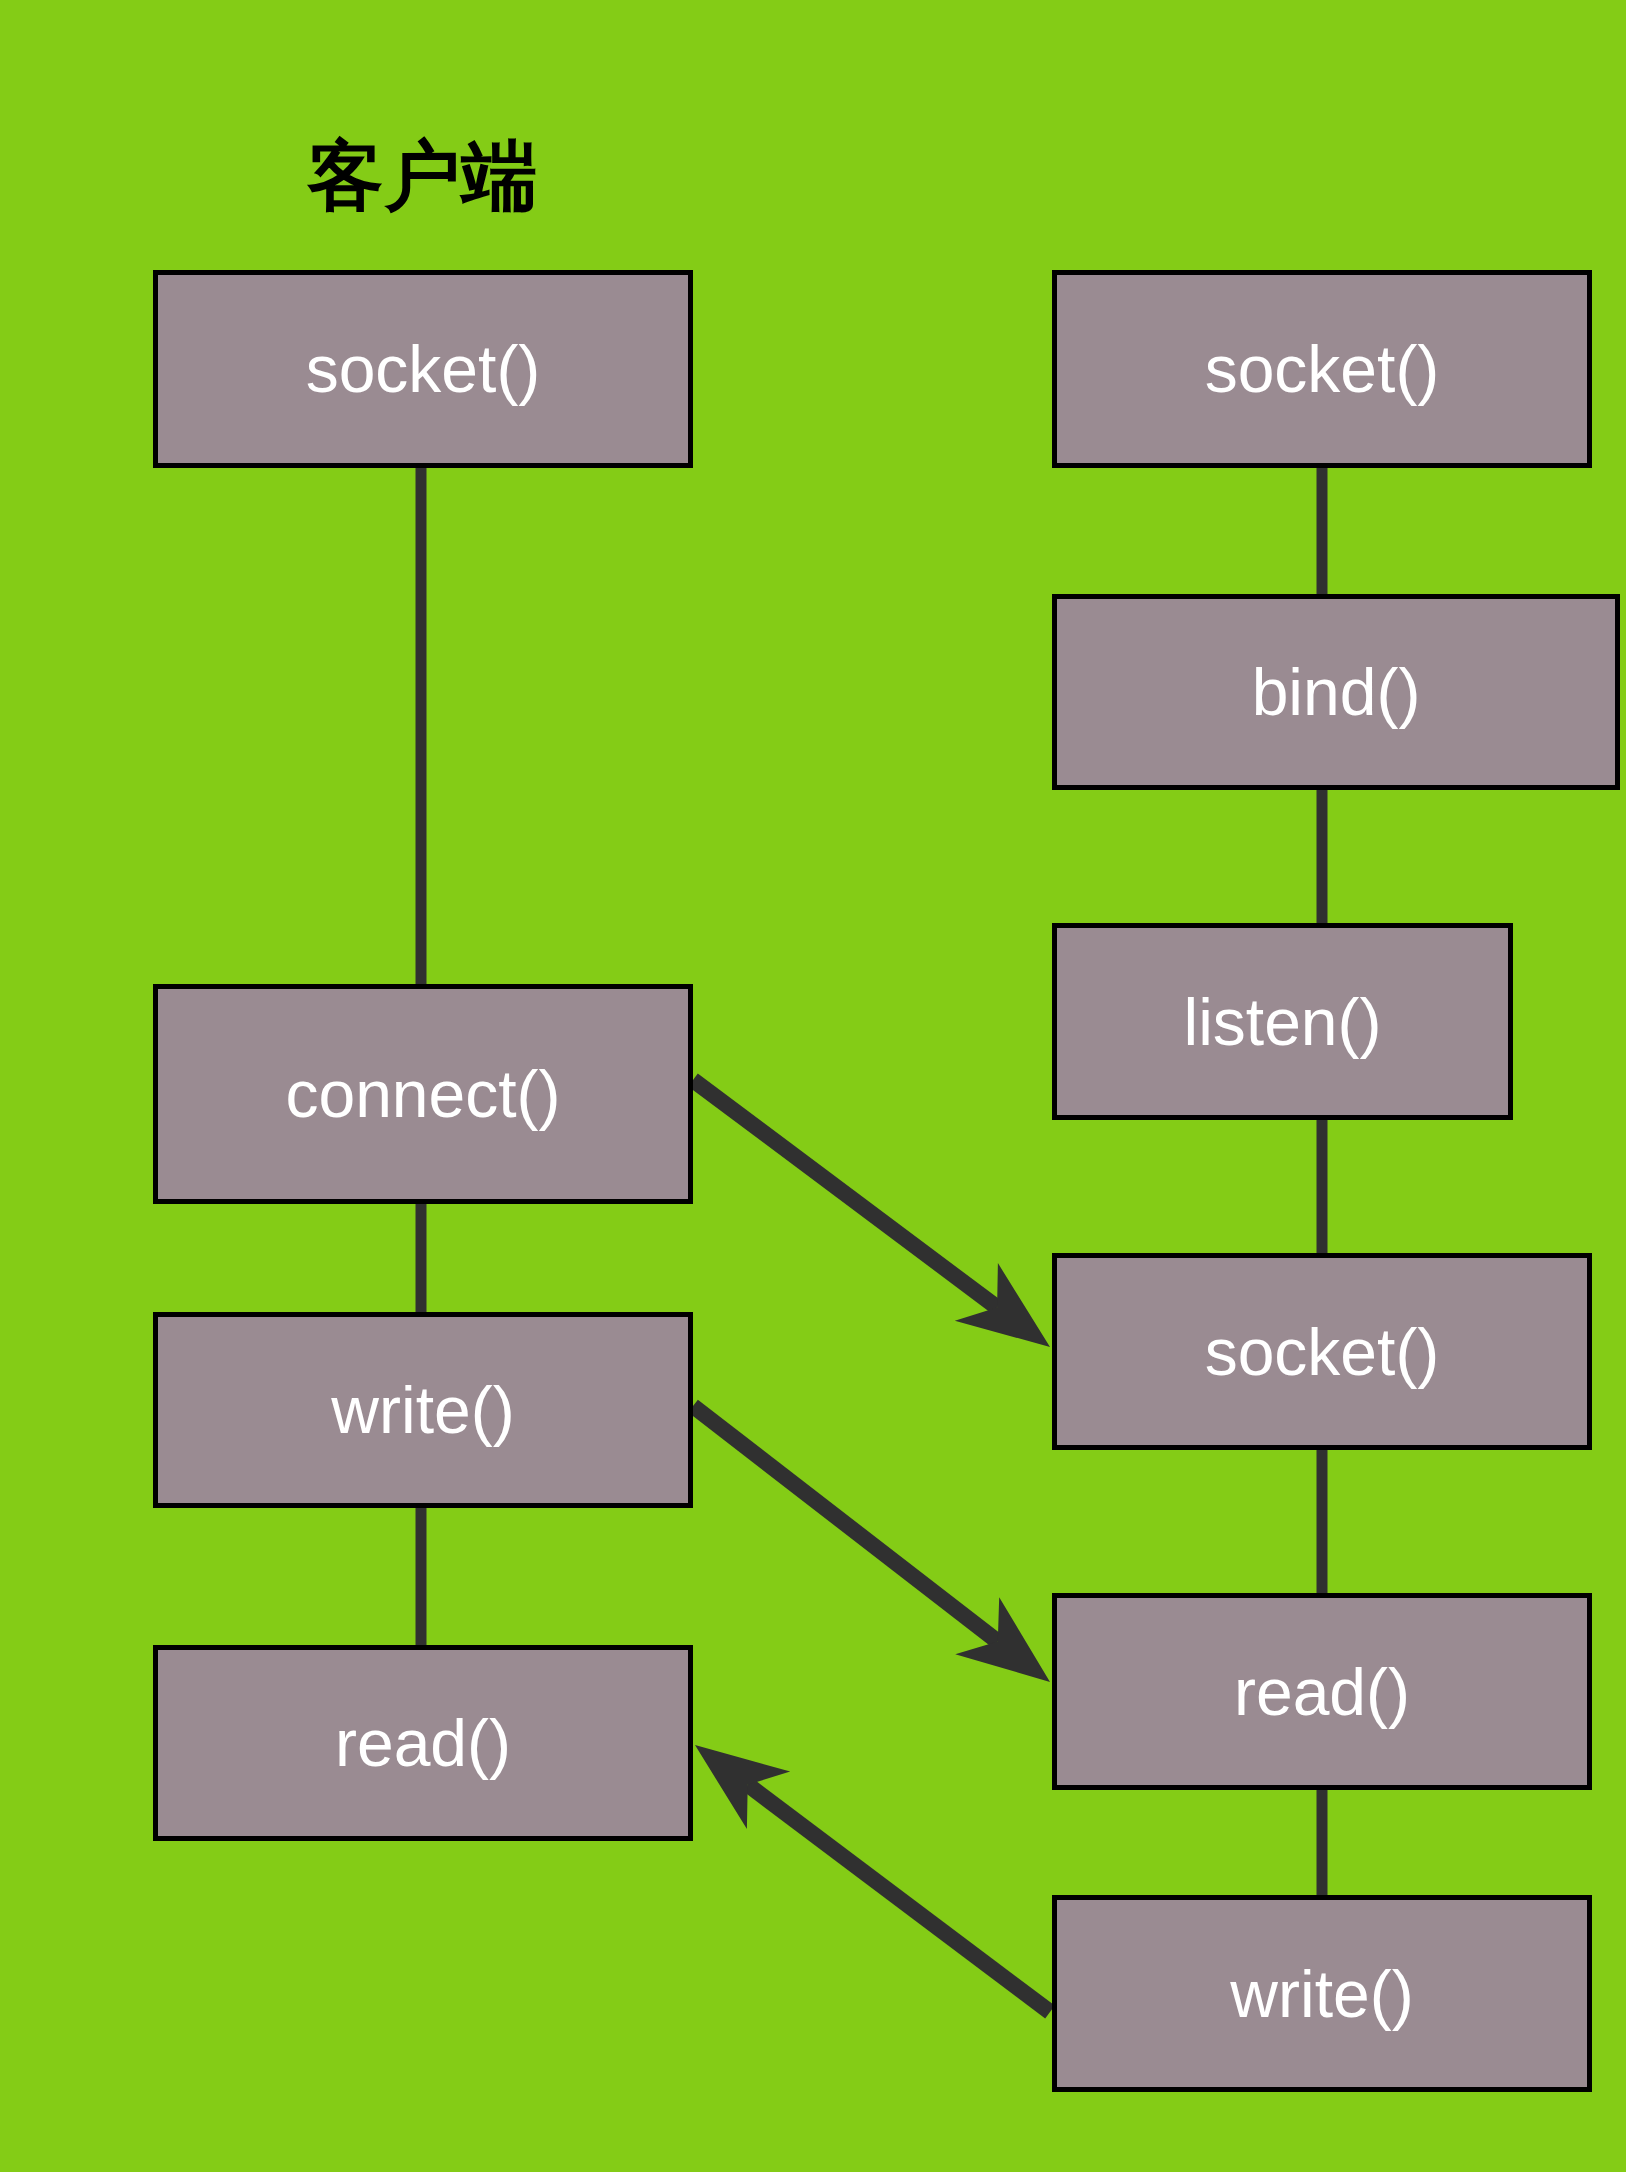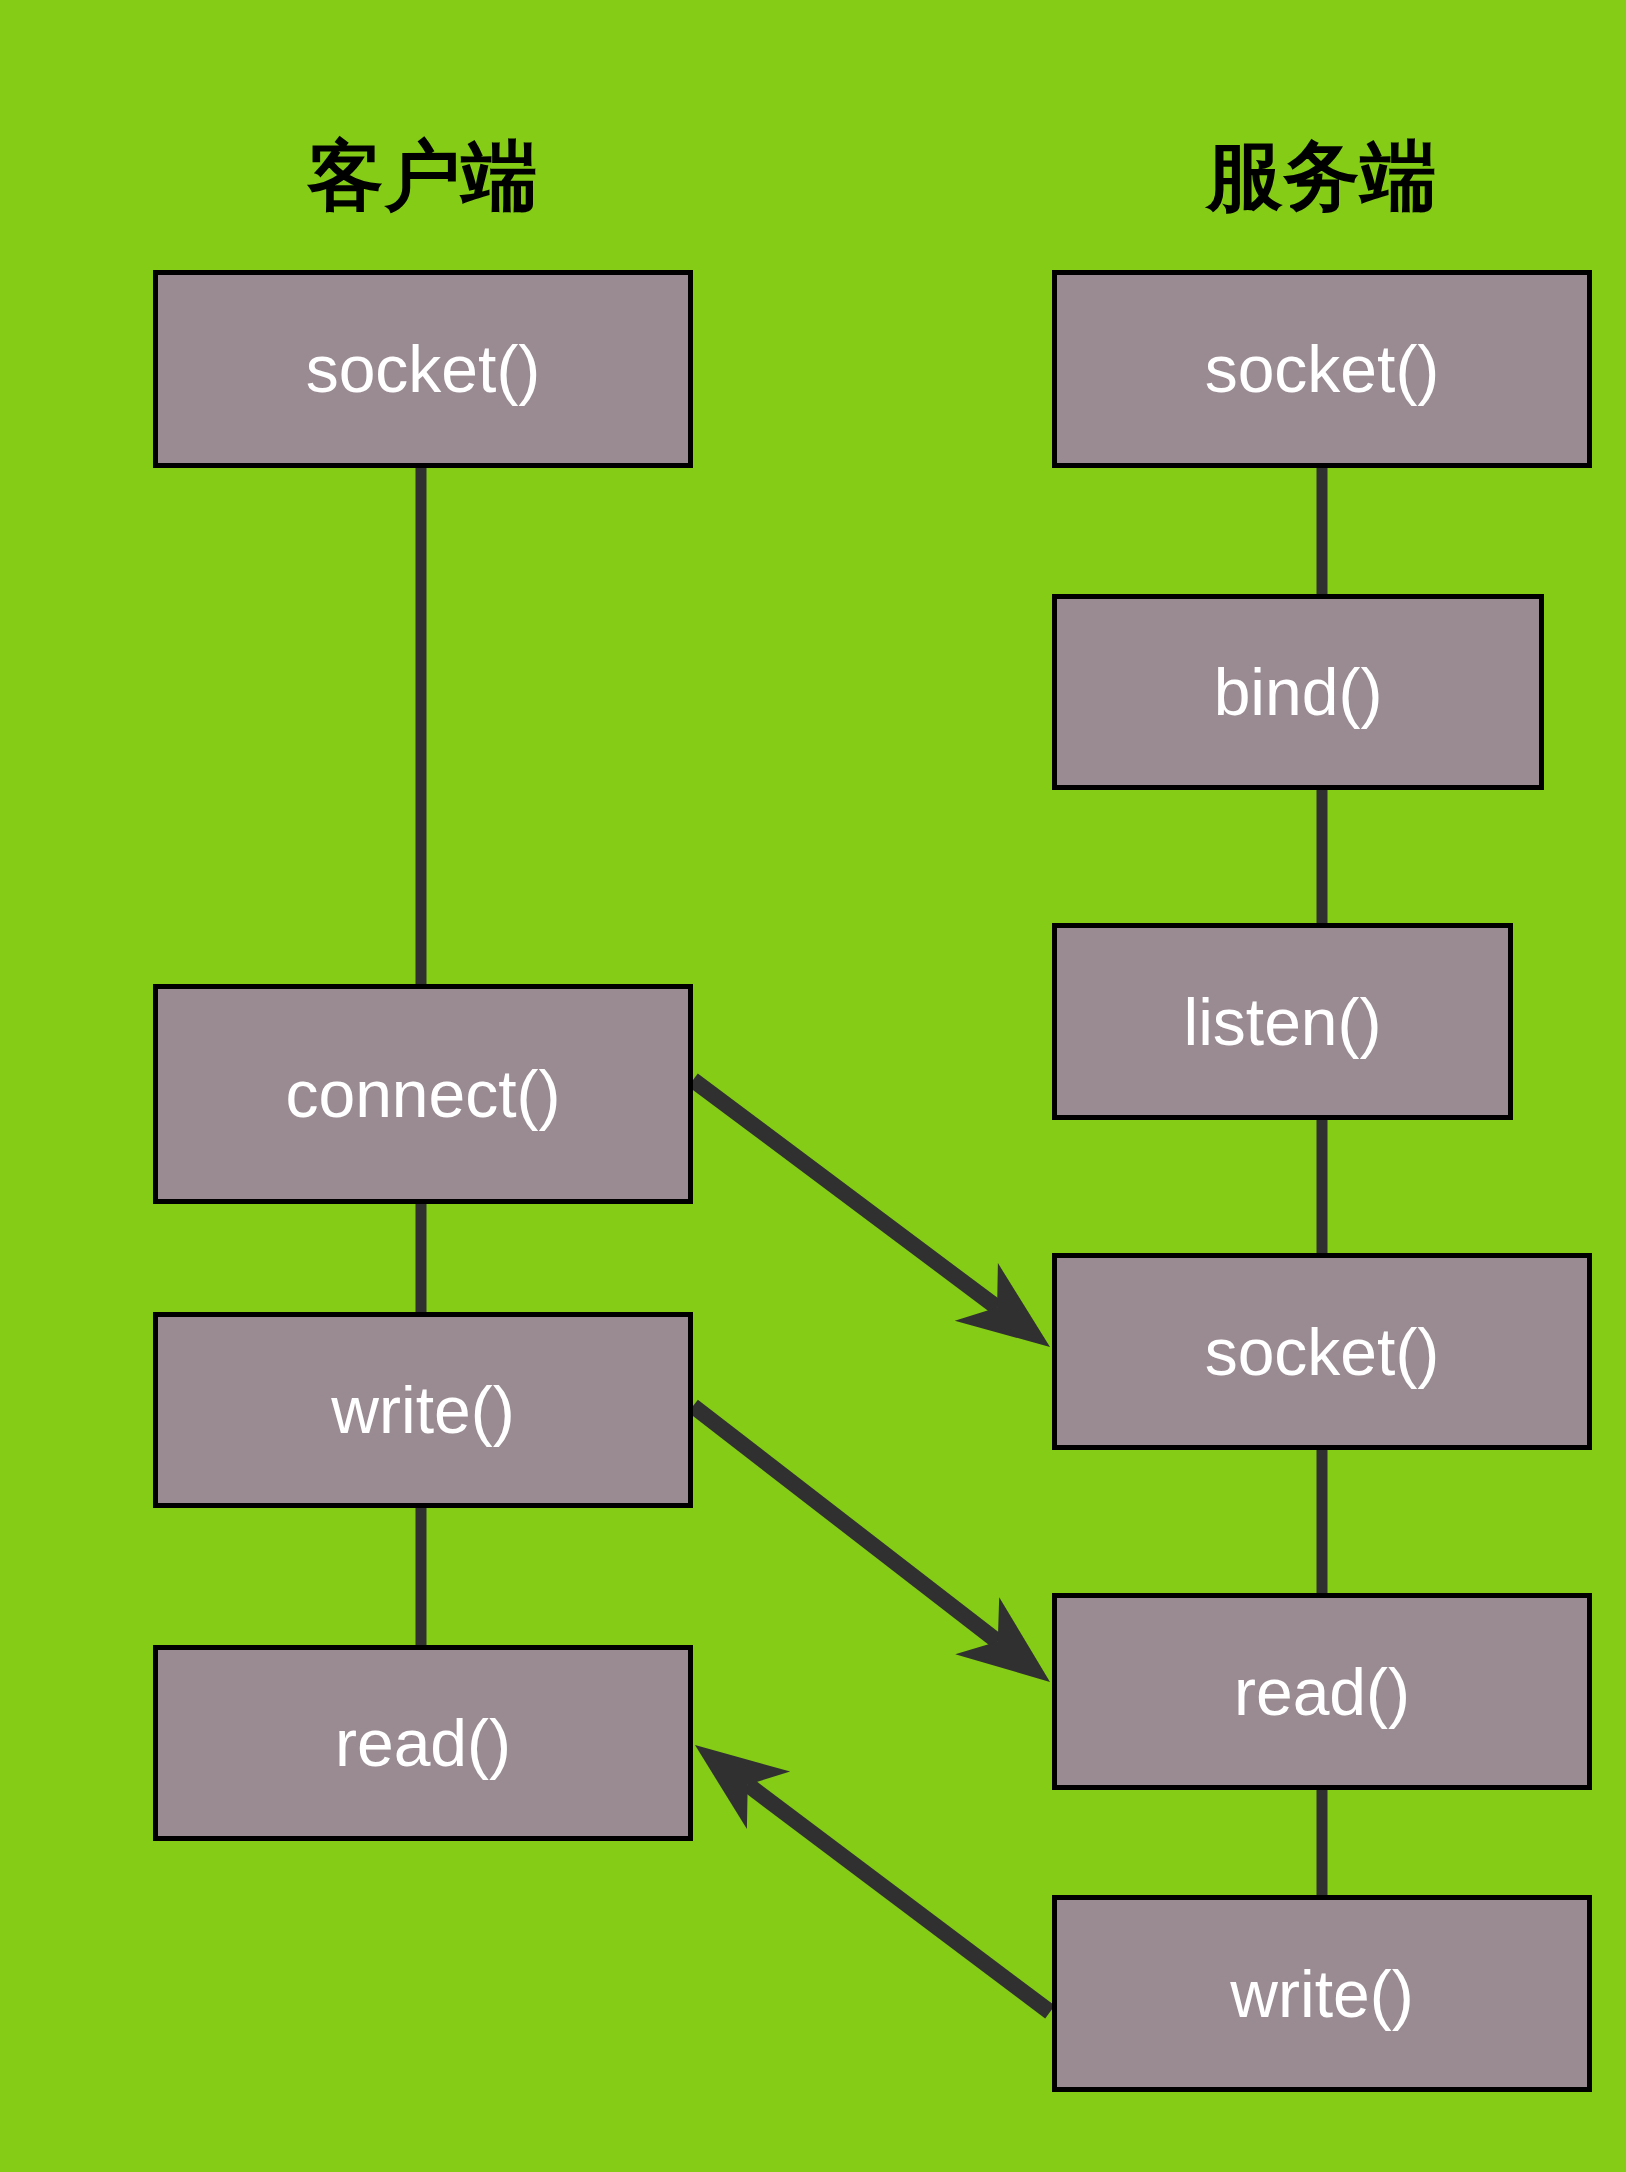--- a/index.html
+++ b/index.html
@@ -76,41 +76,40 @@
         <line x1="693" y1="1080" x2="997.1467504272498" y2="1307.4710990590356" stroke="#303030" stroke-width="16" stroke-linecap="butt"></line>
         <polygon points="1050.0,1347.0 954.8,1320.7 997.1,1307.5 997.9,1263.1" fill="#303030"></polygon>
         <line x1="693" y1="1406" x2="997.7848412179965" y2="1641.6319780845015" stroke="#303030" stroke-width="16" stroke-linecap="butt"></line>
         <polygon points="1050.0,1682.0 955.2,1654.2 997.8,1641.6 999.2,1597.2" fill="#303030"></polygon>
         <line x1="1050" y1="2012" x2="747.7464624627121" y2="1784.6712830353356" stroke="#303030" stroke-width="16" stroke-linecap="butt"></line>
         <polygon points="695.0,1745.0 790.2,1771.5 747.7,1784.7 746.9,1829.1" fill="#303030"></polygon>
       </g>
   </svg>
 
   <div class="col-title" id="client-title">客户端</div>
-  <div class="col-title" id="server-title">服务端</div>
 
   <div id="client-nodes">
       <div class="node" style="left: 153px; top: 270px; width: 540px; height: 198px;">
         <span class="node-label">socket()</span>
       </div>
       <div class="node" style="left: 153px; top: 984px; width: 540px; height: 220px;">
         <span class="node-label">connect()</span>
       </div>
       <div class="node" style="left: 153px; top: 1312px; width: 540px; height: 196px;">
         <span class="node-label">write()</span>
       </div>
       <div class="node" style="left: 153px; top: 1645px; width: 540px; height: 196px;">
         <span class="node-label">read()</span>
       </div>
     </div>
   <div id="server-nodes">
       <div class="node" style="left: 1052px; top: 270px; width: 540px; height: 198px;">
         <span class="node-label">socket()</span>
       </div>
-      <div class="node" style="left: 1052px; top: 594px; width: 492px; height: 196px;">
+      <div class="node" style="left: 1052px; top: 594px; width: 568px; height: 196px;">
         <span class="node-label">bind()</span>
       </div>
       <div class="node" style="left: 1052px; top: 923px; width: 461px; height: 197px;">
         <span class="node-label">listen()</span>
       </div>
       <div class="node" style="left: 1052px; top: 1253px; width: 540px; height: 197px;">
         <span class="node-label">socket()</span>
       </div>
       <div class="node" style="left: 1052px; top: 1593px; width: 540px; height: 197px;">
         <span class="node-label">read()</span>

